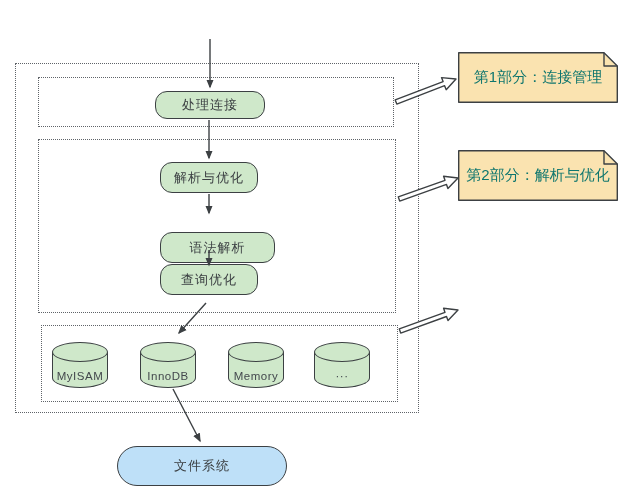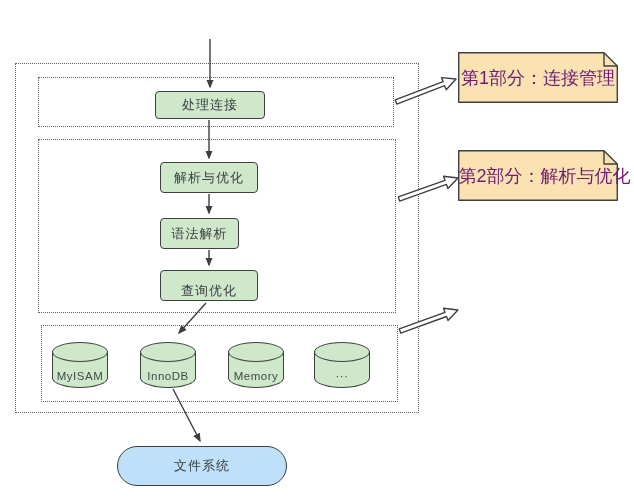--- a/index.html
+++ b/index.html
@@ -17,27 +17,27 @@
   .pill{
     position:absolute;display:flex;align-items:center;justify-content:center;
     background:#BEE0F8;border:1.4px solid #3c4043;box-sizing:border-box;
     font-size:13px;letter-spacing:1px;
   }
   #client{left:168px;top:10px;width:85px;height:29px;border-radius:14.5px;}
   #file-system{left:117px;top:446px;width:170px;height:40px;border-radius:20px;}
   
   .stage{
     position:absolute;display:flex;align-items:center;justify-content:center;
-    background:#CFE8CA;border:1.4px solid #3c4043;border-radius:4px;box-sizing:border-box;
+    background:#CFE8CA;border:1.4px solid #3c4043;border-radius:12px;box-sizing:border-box;
     font-size:13px;letter-spacing:1px;
   }
   #stage-connection{left:155px;top:91px;width:110px;height:28px;}
   #stage-cache{left:160px;top:162px;width:98px;height:31px;}
-  #stage-parser{left:160px;top:218px;width:79px;height:31px;}
-  #stage-optimizer{left:160px;top:270px;width:98px;height:31px;align-items:flex-end;}
+  #stage-parser{left:160px;top:232px;width:115px;height:31px;}
+  #stage-optimizer{left:160px;top:264px;width:98px;height:31px;}
   
   .cyl{position:absolute;width:56px;height:46px;}
   #engine-myisam{left:52px;top:342px;}
   #engine-innodb{left:140px;top:342px;}
   #engine-memory{left:228px;top:342px;}
   #engine-other{left:314px;top:342px;}
   .cyl-body{
     position:absolute;left:0;right:0;top:10px;bottom:0;background:#CFE8CA;
     border:1.4px solid #3c4043;border-top:none;box-sizing:border-box;
     border-radius:0 0 50% 50% / 0 0 10px 10px;
@@ -49,25 +49,25 @@
   .cyl-label{
     position:absolute;left:0;right:0;bottom:6px;text-align:center;
     font-size:11.5px;color:#43484d;letter-spacing:0.5px;
   }
   
   .note{position:absolute;width:160px;height:51px;}
   .note-svg{position:absolute;left:0;top:0;}
   .note-bg{fill:#FAE3B0;stroke:#3c4043;stroke-width:1.4;stroke-linejoin:round;}
   .note-fold{fill:none;stroke:#3c4043;stroke-width:1.4;stroke-linejoin:round;}
   #note-1{left:458px;top:52px;}
-  #note-2{left:458px;top:150px;padding-left:13px;}
+  #note-2{left:458px;top:150px;}
   #note-3{left:458px;top:286px;}
   .note-label{
     position:absolute;left:0;right:0;top:0;bottom:0;display:flex;
-    align-items:center;justify-content:center;font-size:18px;color:#701a75;
+    align-items:center;justify-content:center;font-size:15px;color:#0f766e;
   }
   
   .overlay{position:absolute;left:0;top:0;pointer-events:none;}
   .conn{stroke:#3c4043;stroke-width:1.4;fill:none;}
   .hollow{fill:#ffffff;stroke:#3c4043;stroke-width:1.4;stroke-linejoin:round;}
 </style>
 </head>
 <body>
 
 <div class="canvas">

